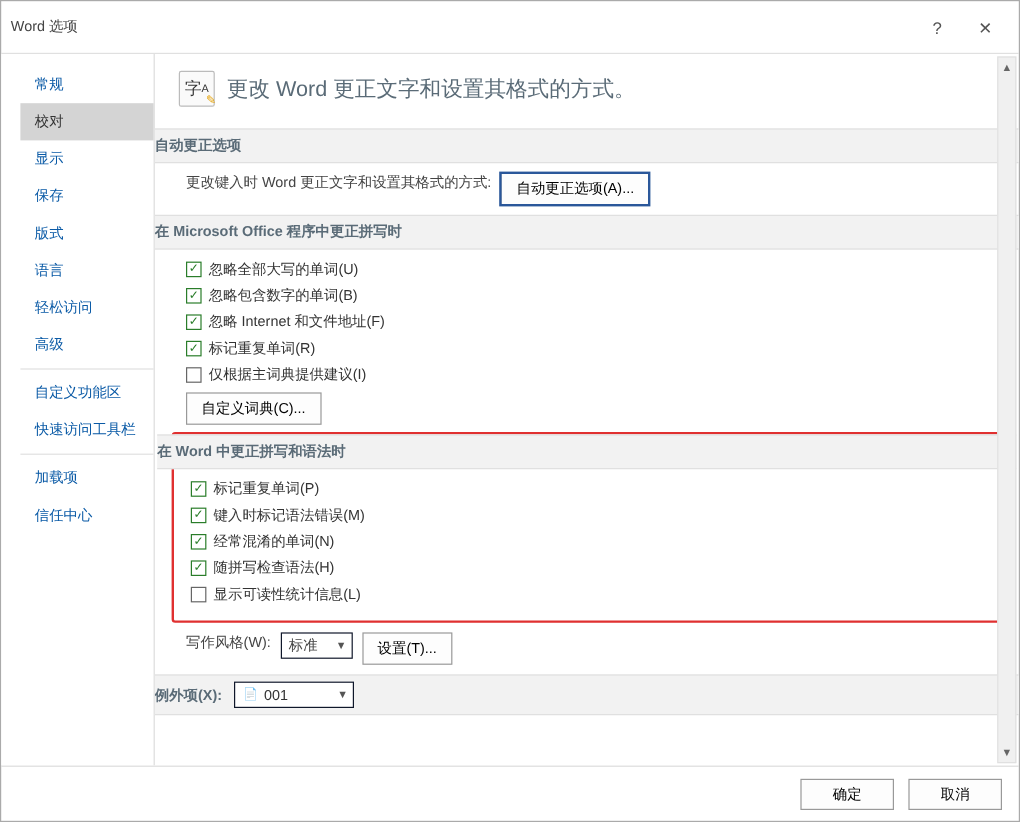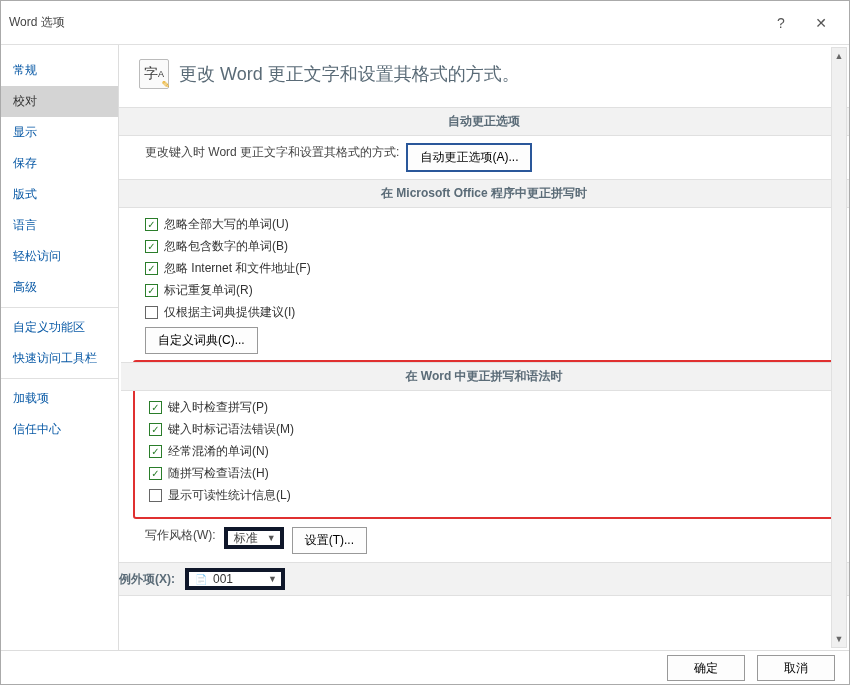--- a/index.html
+++ b/index.html
@@ -2,46 +2,46 @@
 <html><head>
 <meta charset="utf-8">
 <style>
 * { box-sizing: border-box; margin: 0; padding: 0; }
 body { font-family: "Microsoft YaHei", "Segoe UI", sans-serif; font-size: 12px; background: #fff; color: #333; }
 .window { width: 850px; height: 685px; border: 1px solid #aaa; display: flex; flex-direction: column; background: #fff; }
 .titlebar { height: 44px; display: flex; align-items: center; padding: 0 8px; border-bottom: 1px solid #e0e0e0; }
 .titlebar .title { flex: 1; font-size: 12px; color: #444; }
 .titlebar .help, .titlebar .close { width: 40px; text-align: center; font-size: 14px; cursor: pointer; color: #555; }
 .body { flex: 1; display: flex; overflow: hidden; }
-.sidebar { width: 118px; border-right: 1px solid #ddd; padding-top: 10px; background: #fff; }
+.sidebar { width: 128px; border-right: 1px solid #ddd; padding-top: 10px; background: #fff; padding-left: 16px; }
 .side-item { padding: 7px 12px; cursor: pointer; color: #0a5aa6; font-size: 12px; }
 .side-item.active { background: #d4d4d4; color: #333; }
 .side-sep { border-top: 1px solid #e0e0e0; margin: 4px 0; }
 .main { flex: 1; overflow-y: auto; padding: 14px 20px 10px 20px; position: relative; }
 .hdr-row { display: flex; align-items: center; gap: 10px; margin-bottom: 18px; }
 .hdr-icon { width: 30px; height: 30px; border: 1px solid #bbb; border-radius: 2px; display: flex; align-items: center; justify-content: center; font-size: 14px; background: #fafafa; position: relative; }
 .hdr-icon .corner { position:absolute; right:-2px; bottom:-2px; font-size:10px; color:#e6a100;}
 .hdr-text { font-size: 18px; color: #5a6b77; }
-.section-title { background: #f2f2f2; border: 1px solid #e0e0e0; border-left:none; border-right:none; padding: 5px 0; font-weight: bold; color: #5a6b77; font-size: 12px; margin: 8px -20px; text-align: center; }
+.section-title { background: #f2f2f2; border: 1px solid #e0e0e0; border-left:none; border-right:none; padding: 5px 0; font-weight: bold; color: #5a6b77; font-size: 12px; margin: 8px -20px; }
 .indent { padding-left: 6px; }
 .row { display: flex; align-items: flex-start; gap: 8px; margin: 6px 0; font-size: 12px; color: #444; }
 .btn { border: 1px solid #999; background: #fdfdfd; padding: 4px 12px; cursor: pointer; font-size: 12px; font-family: inherit; }
 .btn.hl { outline: 2px solid #2a579a; outline-offset: -1px; }
 .chk-row { display: flex; align-items: center; gap: 6px; margin: 5px 0 5px 6px; font-size: 12px; }
 .chk { width: 13px; height: 13px; border: 1px solid #666; display: inline-flex; align-items: center; justify-content: center; font-size: 10px; line-height: 1; }
 .chk.checked { border-color: #2a7d2a; color: #2a7d2a; }
 .chk.checked::after { content: "✓"; }
 .redbox { border: 2px solid #e03030; padding: 0 0 8px 0; margin: 0 -6px 8px -6px; border-radius: 3px; }
 .redbox .section-title { margin-left: -14px; margin-right: -14px; margin-top:0; }
 .redbox .chk-row, .redbox .row { padding-left: 8px; }
-.select { display: inline-flex; align-items: center; border: 4px solid #0f172a; height: 22px; padding: 0 4px 0 6px; min-width: 60px; background: #fff; justify-content: space-between; gap: 6px; }
+.select { display: inline-flex; align-items: center; border: 1px solid #0f172a; height: 22px; padding: 0 4px 0 6px; min-width: 60px; background: #fff; justify-content: space-between; gap: 6px; }
 .select .caret { font-size: 9px; color: #555; }
 .sel-wide { min-width: 100px; }
 .sel-icon { width:14px; height:14px; display:inline-flex; align-items:center; justify-content:center; font-size:10px; color:#2a579a; margin-right:4px; }
-.footer { height: 34px; border-top: 1px solid #ddd; display: flex; justify-content: flex-end; align-items: center; gap: 12px; padding: 0 14px; }
+.footer { height: 46px; border-top: 1px solid #ddd; display: flex; justify-content: flex-end; align-items: center; gap: 12px; padding: 0 14px; }
 .footer .btn { width: 78px; height: 26px; }
 .main-scroll { position:absolute; right:2px; top:2px; bottom:2px; width:16px; background:#f0f0f0; border:1px solid #e0e0e0; display:flex; flex-direction:column; align-items:center; }
 .main-scroll .arrow { height:16px; display:flex; align-items:center; justify-content:center; font-size:9px; color:#666; width:100%; }
 .main-scroll .thumb { flex:1; }
 </style>
 </head>
 <body>
 
 <div class="window">
   <div class="titlebar">
@@ -103,21 +103,21 @@
           </div>
         <div class="row indent">
             <button class="btn">自定义词典(C)...</button>
           </div>
       </div>
 
       <div class="redbox">
         <div class="section-title">在 Word 中更正拼写和语法时</div>
         <div class="chk-row">
             <span class="chk checked"></span>
-            <span class="chk-label">键入时检查拼写(P)</span>
+            <span class="chk-label">标记重复单词(P)</span>
           </div>
         <div class="chk-row">
             <span class="chk checked"></span>
             <span class="chk-label">键入时标记语法错误(M)</span>
           </div>
         <div class="chk-row">
             <span class="chk checked"></span>
             <span class="chk-label">经常混淆的单词(N)</span>
           </div>
         <div class="chk-row">

